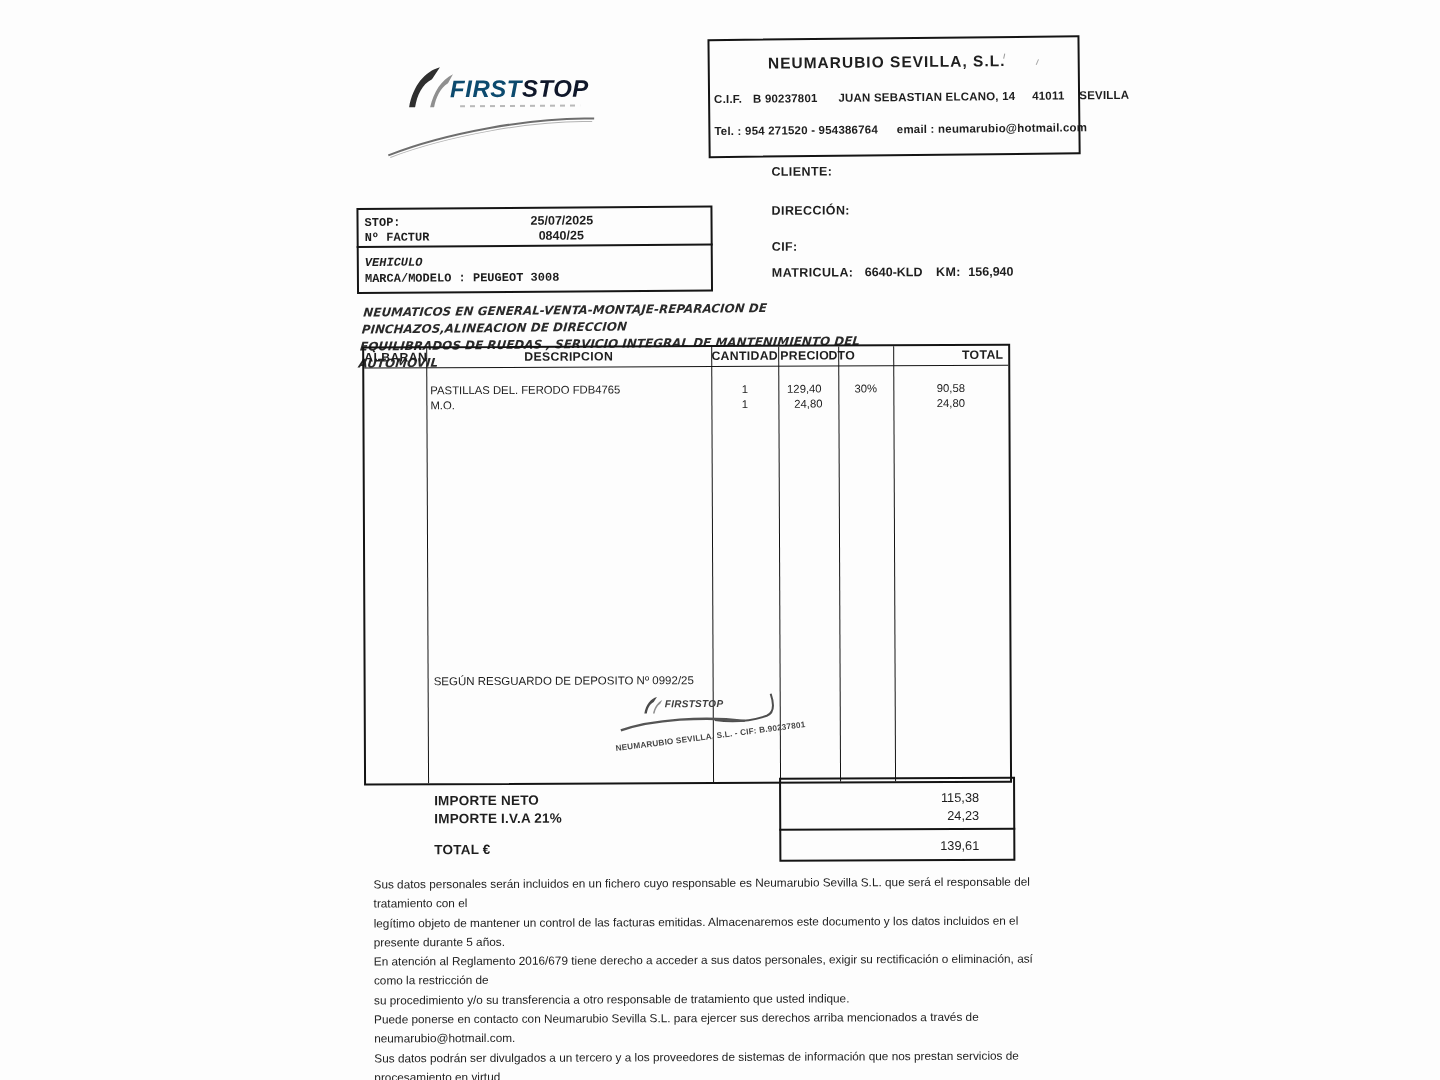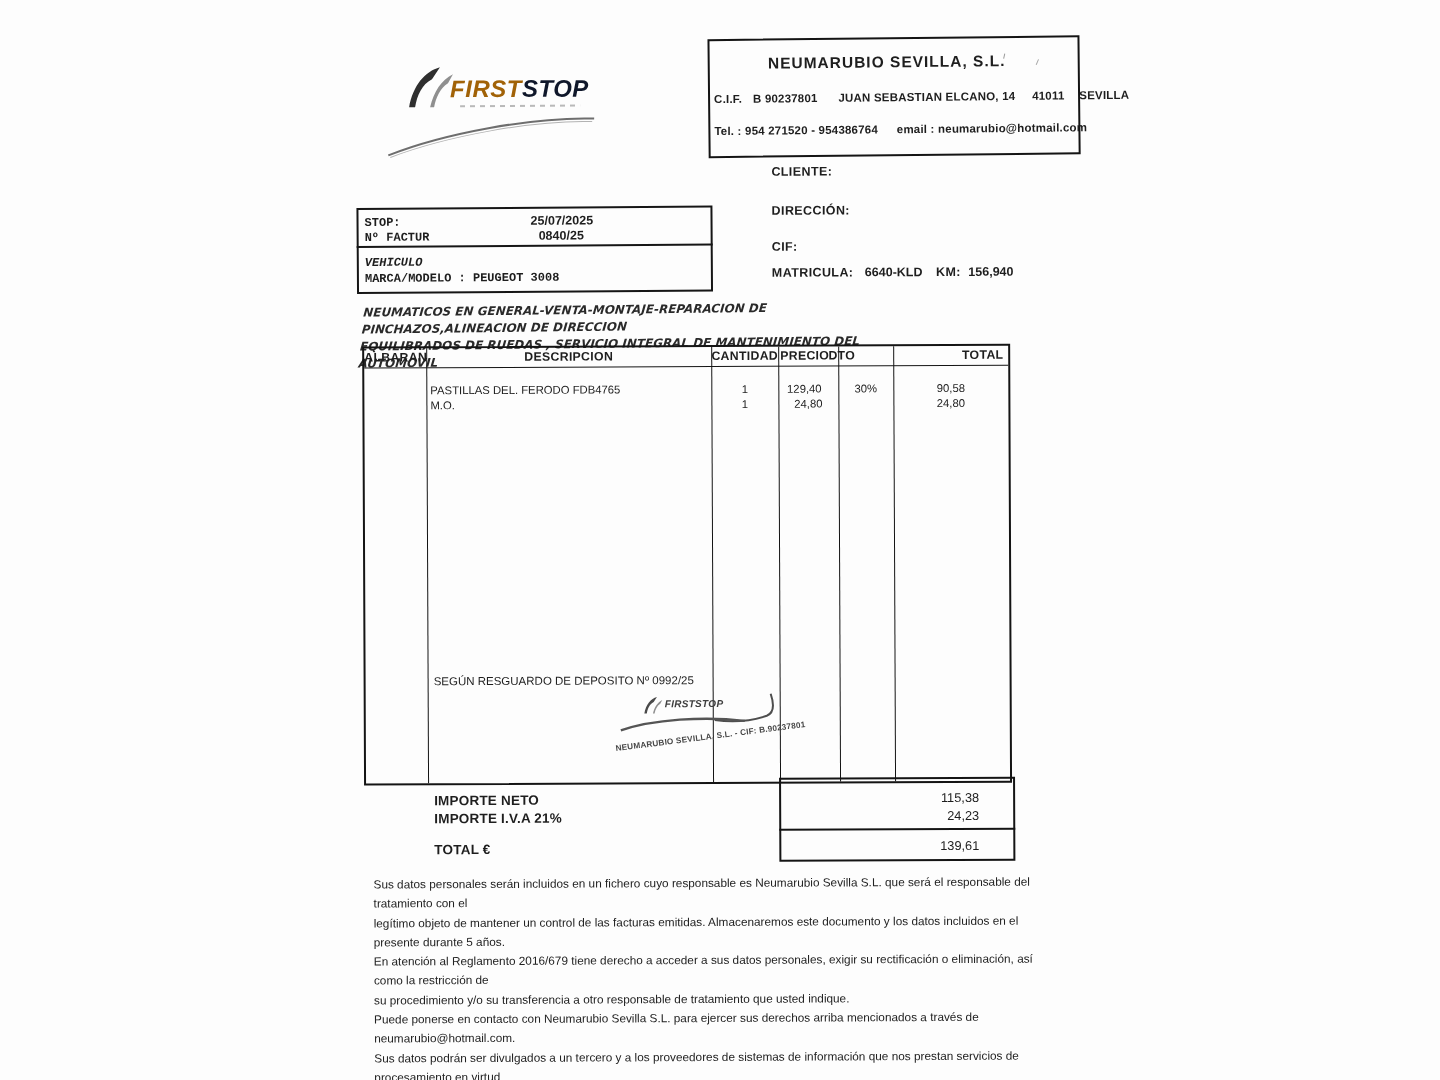--- a/index.html
+++ b/index.html
@@ -6,21 +6,21 @@
   #canvas{position:relative;width:1440px;height:1080px;background:#fdfdfd;overflow:hidden;
           font-family:"Liberation Sans", sans-serif;color:#1e1e1e;}
   #sheet{position:absolute;left:0;top:0;width:1440px;height:1080px;transform:rotate(-0.25deg);}
   .abs{position:absolute;}
   .ital{font-style:italic;}
 
   
   .logo-wrap{left:390px;top:58px;width:210px;height:100px;}
   .logo-text{position:absolute;left:62px;top:16px;font-size:24px;font-weight:bold;font-style:italic;
              letter-spacing:.5px;white-space:nowrap;}
-  .logo-first{color:#a16207;}
+  .logo-first{color:#0c4a6e;}
   .logo-stop{color:#0f172a;}
   .logo-tagline{position:absolute;left:72px;top:46px;width:120px;height:2px;
     background:repeating-linear-gradient(90deg,#b9b9b9 0 5px,transparent 5px 10px);}
   .logo-mark{position:absolute;left:18px;top:6px;}
   .logo-swoosh{position:absolute;left:-2px;top:48px;}
 
   
   .hdr-box{left:710px;top:38px;width:368px;height:115px;border:2px solid #141414;background:transparent;transform:rotate(-0.35deg);}
   .hdr-company{position:absolute;left:0;right:14px;top:14px;text-align:center;font-size:15.5px;font-weight:bold;letter-spacing:1px;}
   .hdr-line{position:absolute;left:4px;font-size:11.5px;font-weight:bold;white-space:nowrap;letter-spacing:.2px;}

